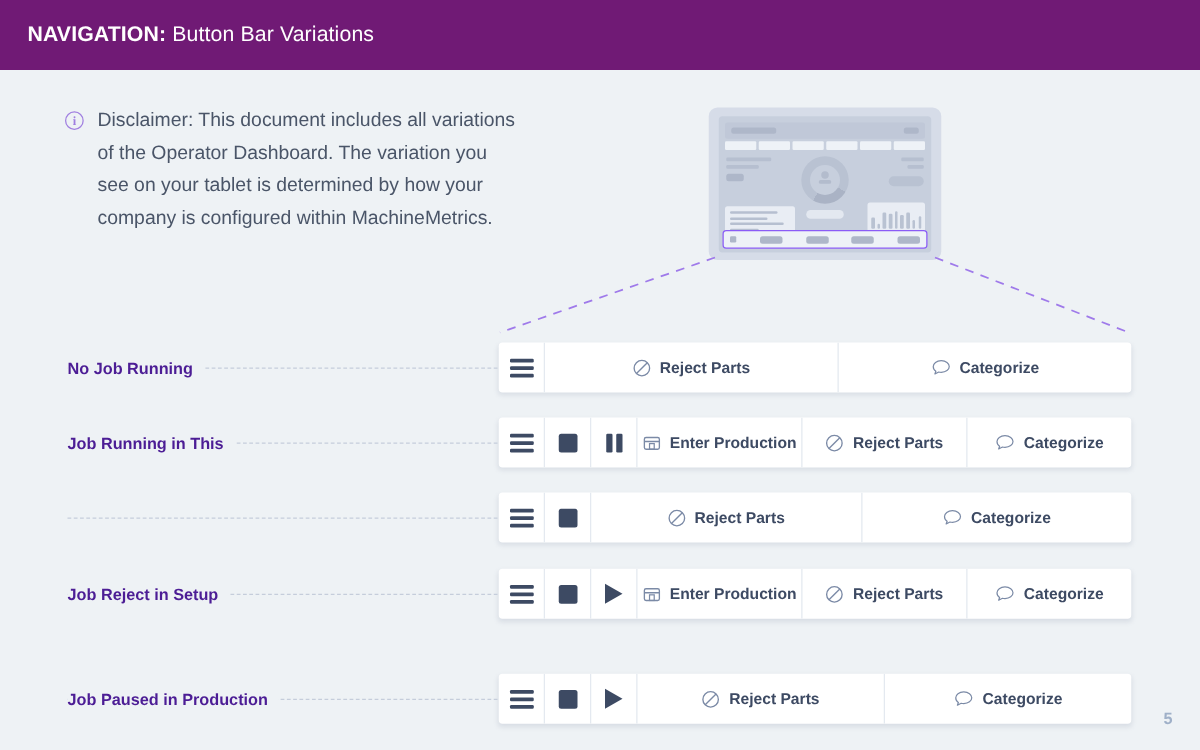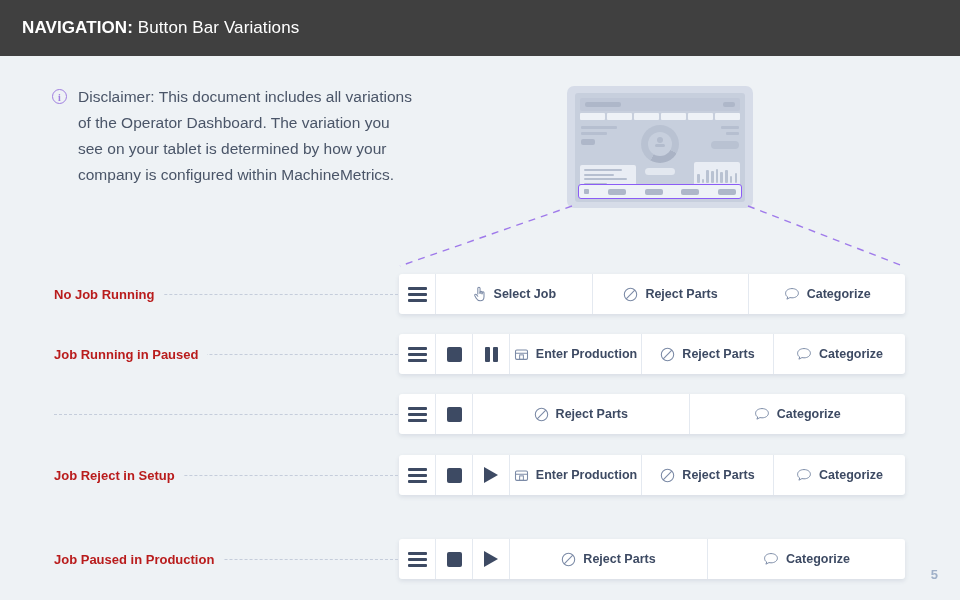--- a/index.html
+++ b/index.html
@@ -14,21 +14,21 @@
     font-family: "Liberation Sans", sans-serif;
     position: relative;
   }
 
   
   #header-bar {
     position: absolute;
     left: 0; top: 0;
     width: 960px;
     height: 56px;
-    background: #404040;
+    background: #701a75;
     display: flex;
     align-items: center;
   }
   #header-title {
     margin-left: 22px;
     font-size: 17px;
     color: #ffffff;
     letter-spacing: 0.1px;
     white-space: nowrap;
   }
@@ -217,21 +217,21 @@
     width: 960px;
     height: 40px;
     display: flex;
     align-items: center;
   }
   .row-label {
     position: absolute;
     left: 54px;
     font-size: 13px;
     font-weight: bold;
-    color: #b91c1c;
+    color: #4c1d95;
     white-space: nowrap;
     background: #eef2f5;
     padding-right: 9px;
     z-index: 2;
   }
   .row-dash {
     position: absolute;
     left: 54px;
     right: 562px;
     top: 50%;
@@ -375,45 +375,37 @@
       <div class="row-label">No Job Running</div>
       <div class="btnbar">
         <div class="bb-cell bb-icononly">
           <span class="ico ico-hamburger">
             <i></i>
             <i></i>
             <i></i>
           </span>
         </div>
         <div class="bb-cell bb-flex">
-          <svg width="15" height="16" viewBox="0 0 16 17" style="display: block; flex: 0 0 auto;">
-            <path d="M6.2 8.4V2.6a1.2 1.2 0 0 1 2.4 0v5.1" fill="none" stroke="#7b8aa6" stroke-width="1.1" stroke-linecap="round"></path>
-            <path d="M8.6 7.7V6.6a1.05 1.05 0 0 1 2.1 0v1.5" fill="none" stroke="#7b8aa6" stroke-width="1.1" stroke-linecap="round"></path>
-            <path d="M10.7 8.1V7.2a1.05 1.05 0 0 1 2.1 0v4.1c0 2.4-1.6 4.3-4 4.3-2.3 0-3.5-1.1-4.3-2.6L3 10.3a1.05 1.05 0 0 1 1.7-1.2l1.5 1.8" fill="none" stroke="#7b8aa6" stroke-width="1.1" stroke-linecap="round" stroke-linejoin="round"></path>
-          </svg>
-          <span>Select Job</span>
-        </div>
-        <div class="bb-cell bb-flex">
           <svg width="15" height="15" viewBox="0 0 16 16" style="display: block; flex: 0 0 auto;">
             <circle cx="8" cy="8" r="6.6" fill="none" stroke="#7b8aa6" stroke-width="1.15"></circle>
             <line x1="3.4" y1="12.6" x2="12.6" y2="3.4" stroke="#7b8aa6" stroke-width="1.15"></line>
           </svg>
           <span>Reject Parts</span>
         </div>
         <div class="bb-cell bb-flex">
           <svg width="16" height="14" viewBox="0 0 18 15" style="display: block; flex: 0 0 auto;">
             <path d="M9 1.4c4.2 0 7.2 2.3 7.2 5.2S13.2 11.8 9 11.8c-.8 0-1.6-.08-2.3-.25L3.3 13.3l.85-2.45C2.5 9.9 1.8 8.6 1.8 6.6 1.8 3.7 4.8 1.4 9 1.4z" fill="none" stroke="#7b8aa6" stroke-width="1.1" stroke-linejoin="round"></path>
           </svg>
           <span>Categorize</span>
         </div>
       </div>
     </div>
     <div class="row" style="top: 334px;">
       <div class="row-dash"></div>
-      <div class="row-label">Job Running in Paused</div>
+      <div class="row-label">Job Running in This</div>
       <div class="btnbar">
         <div class="bb-cell bb-icononly">
           <span class="ico ico-hamburger">
             <i></i>
             <i></i>
             <i></i>
           </span>
         </div>
         <div class="bb-cell bb-icononly">
           <span class="ico ico-stop"></span>

